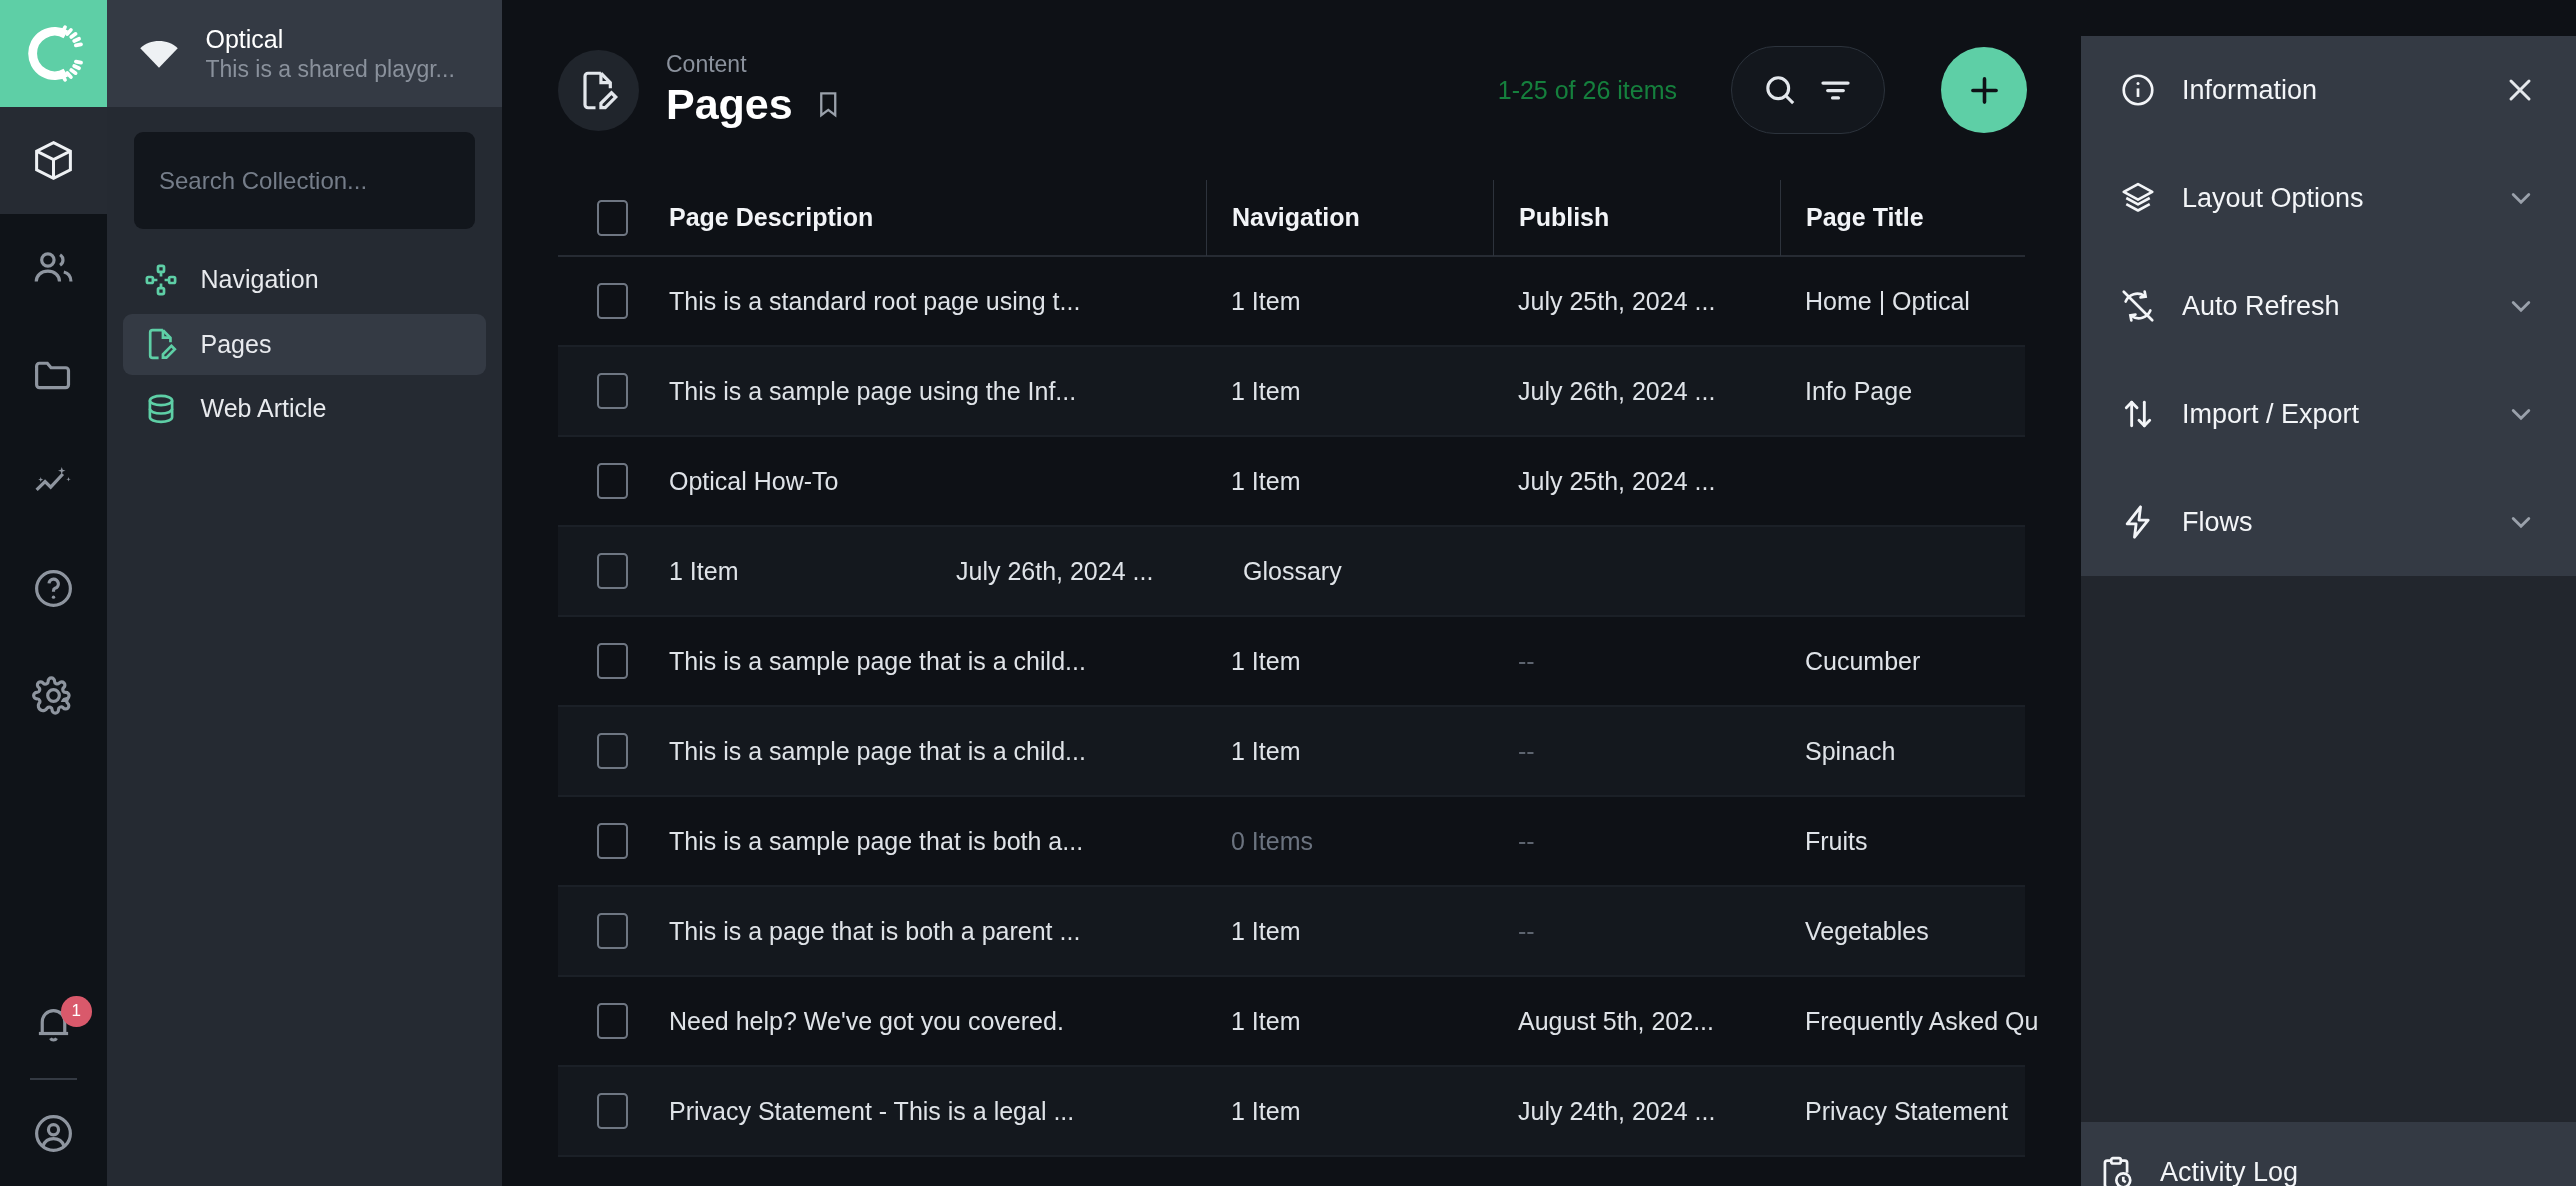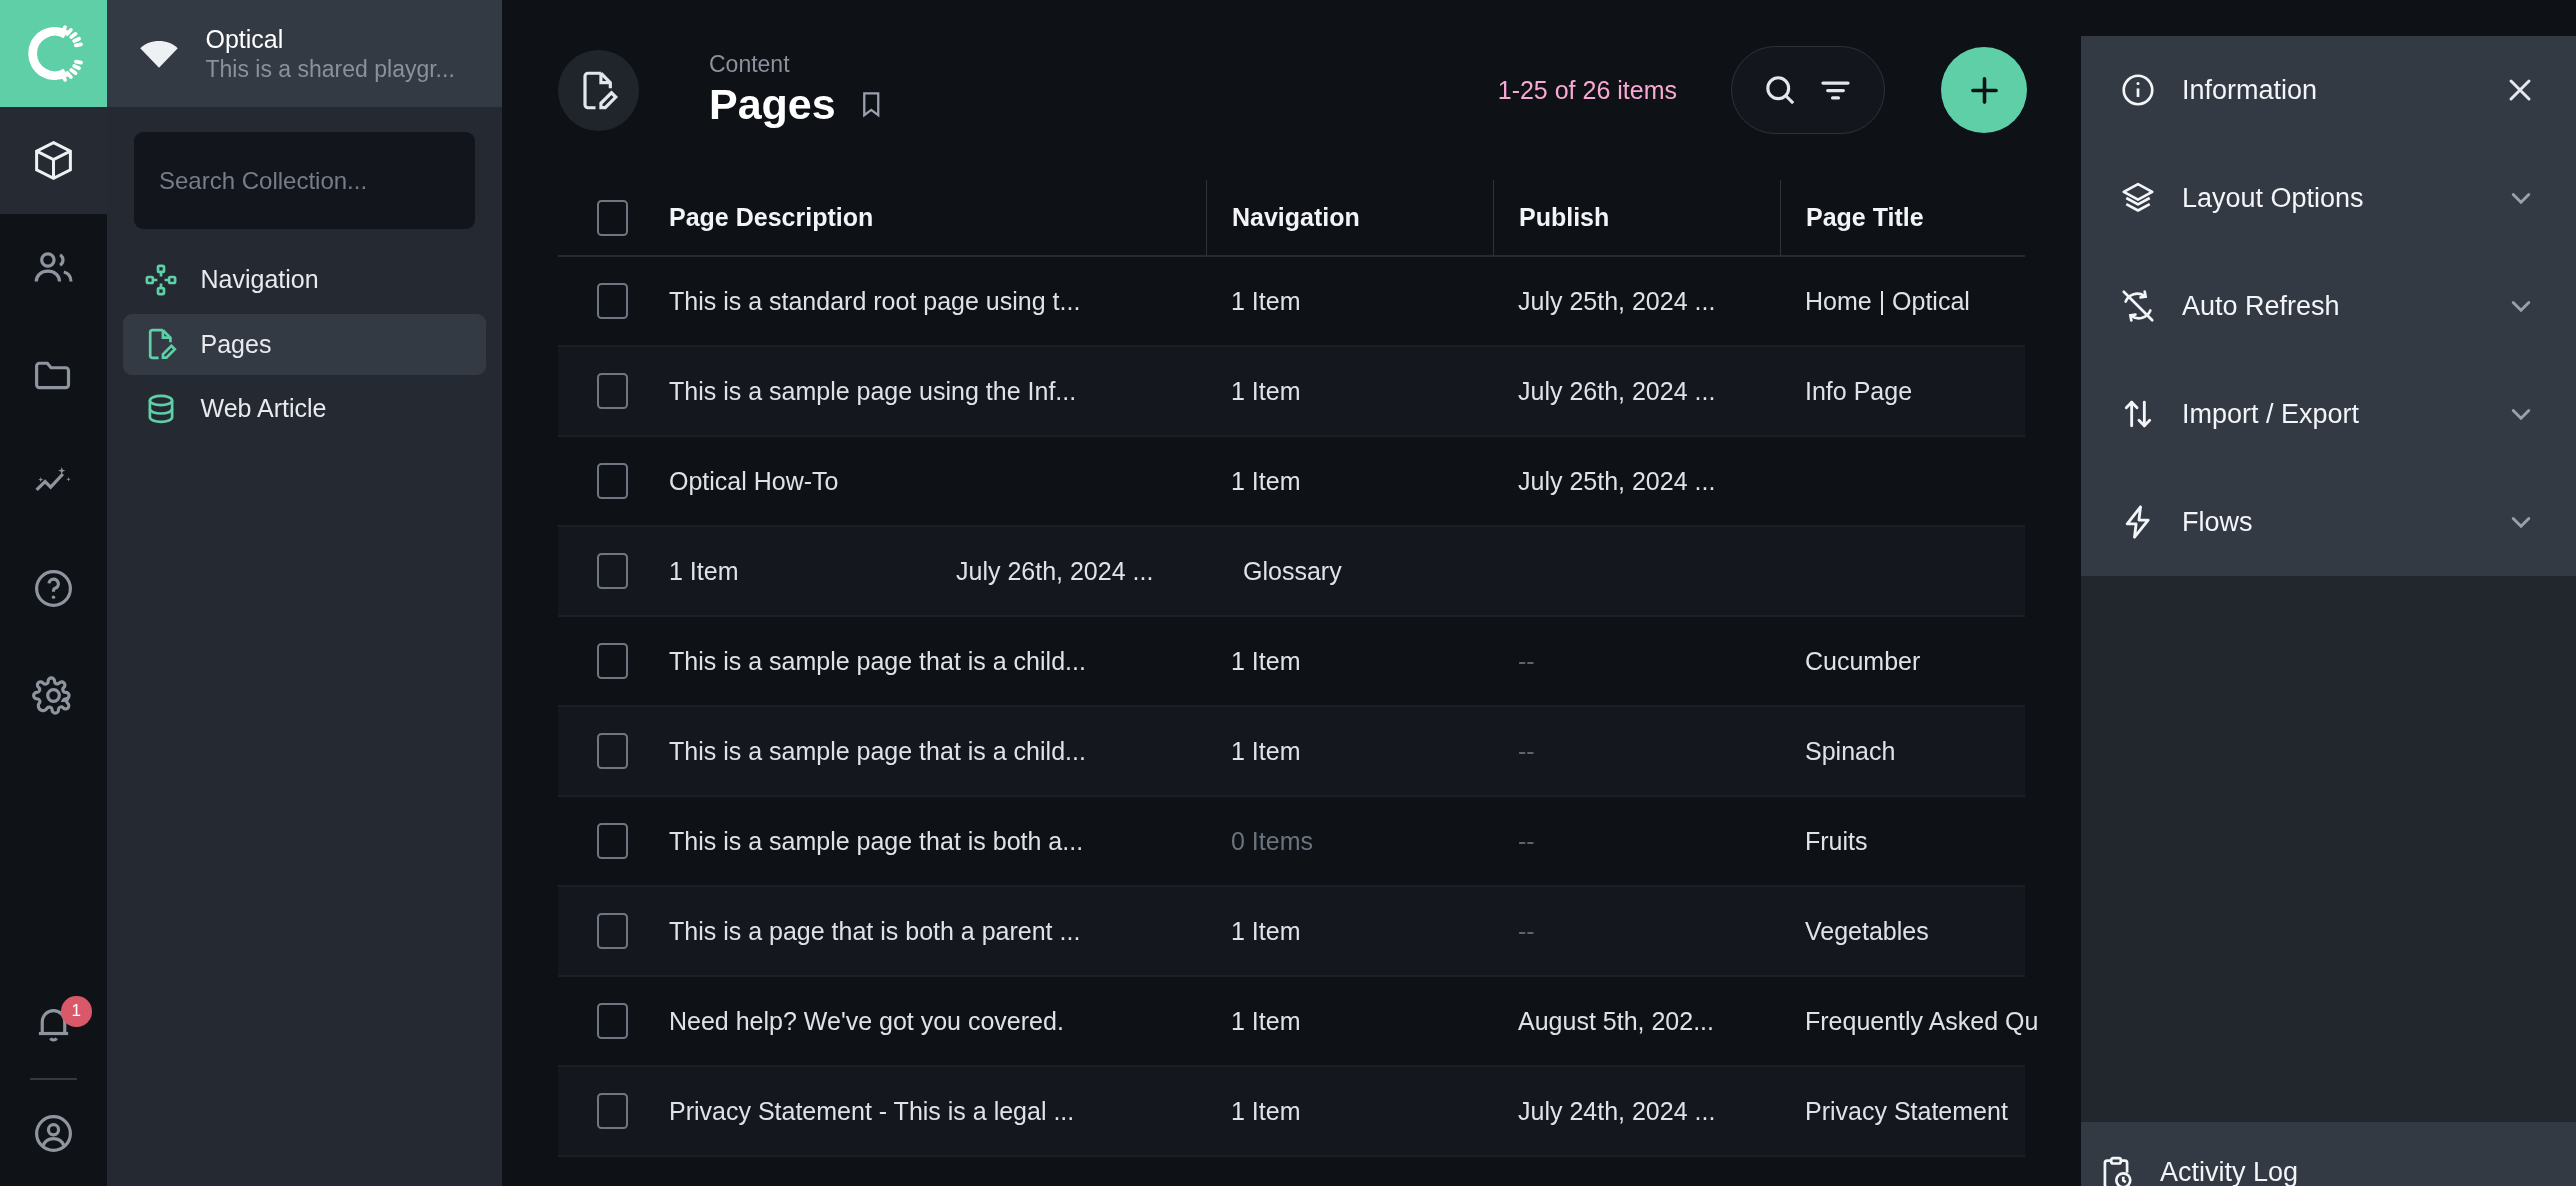--- a/index.html
+++ b/index.html
@@ -86,26 +86,26 @@
   .main { flex: 1 1 auto; height: 100%; background: #0e1116; display: flex; flex-direction: column; min-width: 0; }
   .main-head {
     height: 180px; display: flex; align-items: center;
     padding: 0 54px 0 56px; gap: 27px;
   }
   .head-circle {
     width: 81px; height: 81px; border-radius: 50%;
     background: #20252c; display: flex; align-items: center; justify-content: center;
     flex: 0 0 81px;
   }
-  .head-texts { display: flex; flex-direction: column; gap: 5.4px; margin-left: 43px; }
+  .head-texts { display: flex; flex-direction: column; gap: 5.4px; }
   .eyebrow { color: #8b929d; font-size: 23px; line-height: 1; }
   .title-row { display: flex; align-items: center; gap: 20px; }
   .page-title { color: #ffffff; font-size: 43px; font-weight: bold; line-height: 1.05; }
   .head-grow { flex: 1 1 auto; }
-  .count-text { color: #f9a8d4; font-size: 25px; white-space: nowrap; margin-right: 27px; margin-left: 16px; }
+  .count-text { color: #15803d; font-size: 25px; white-space: nowrap; margin-right: 27px; margin-left: 16px; }
   .pill {
     height: 88px; border-radius: 44px;
     border: 1.8px solid #2c333c; background: #13171d;
     display: flex; align-items: center; gap: 16px;
     padding: 0 29px; cursor: pointer;
   }
   .fab {
     width: 86px; height: 86px; border-radius: 50%;
     background: #5ecfa6; margin-left: 29px;
     display: flex; align-items: center; justify-content: center;

